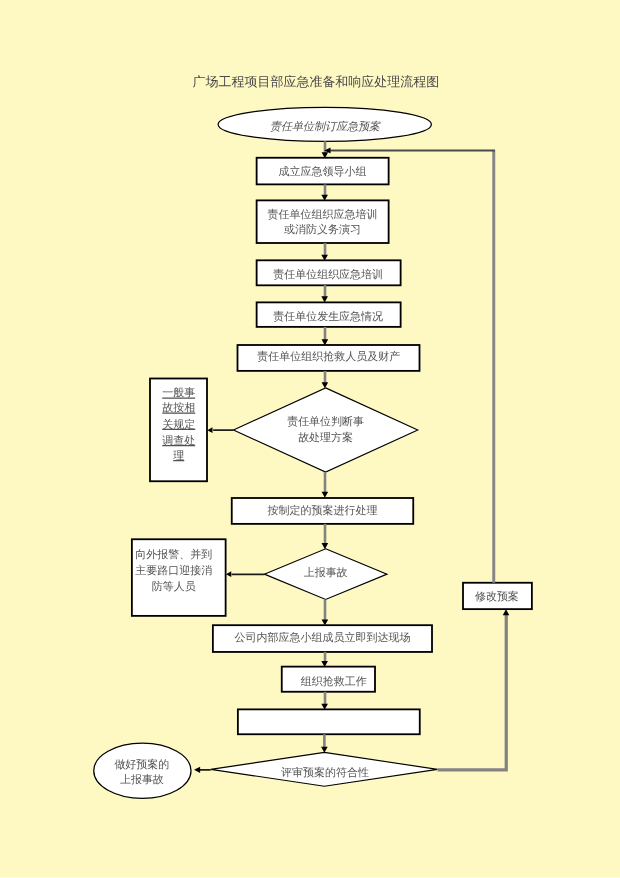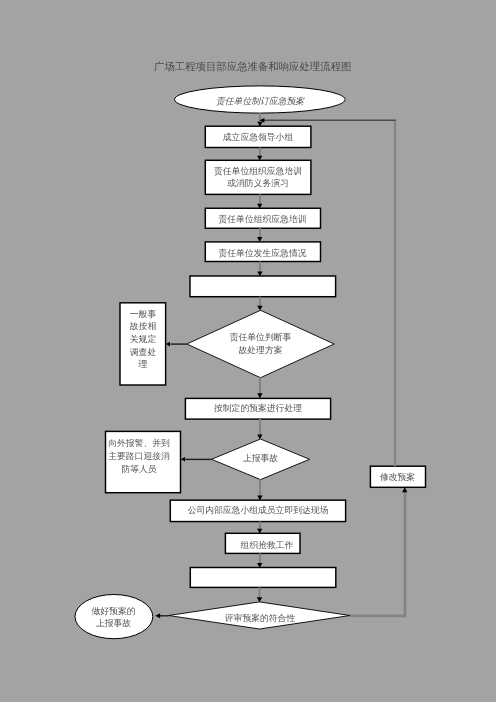--- a/index.html
+++ b/index.html
@@ -1,19 +1,19 @@
 <!DOCTYPE html>
 <html><head>
 <meta charset="utf-8">
 <title>flowchart</title>
 <style>
   html,body{margin:0;padding:0;background:#ffffff;}
   body{width:496px;height:702px;overflow:hidden;
        font-family:"Liberation Serif",serif;color:#000;}
-  #page{position:relative;width:496px;height:702px;background:#a3a3a3;overflow:hidden;}
+  #page{position:relative;width:496px;height:702px;background:#fef9c3;overflow:hidden;}
   svg#fc{position:absolute;left:0;top:0;}
   .shape{fill:#ffffff;stroke:#000000;}
   .box{stroke-width:1.45;}
   .dia{stroke-width:0.9;}
   .ell{stroke-width:1.0;}
   .conn{stroke:#838383;stroke-width:2.1;fill:none;}
   .connthin{stroke:#4a4a4a;stroke-width:1.6;fill:none;}
   .connv{stroke:#868686;stroke-width:2.4;fill:none;}
   .connv2{stroke:#838383;stroke-width:2.6;fill:none;}
   .connh{stroke:#1c1c1c;stroke-width:1.4;fill:none;}
@@ -107,23 +107,24 @@
 </svg>
 
 <div id="title">广场工程项目部应急准备和响应处理流程图</div>
 
 <div class="lbl" style="left:174px;top:95.5px;width:172px;font-style:italic;">责任单位制订应急预案</div>
 <div class="lbl" style="left:205px;top:132.0px;width:106px;">成立应急领导小组</div>
 <div class="lbl" style="left:205px;top:166.3px;width:106px;line-height:11.6px;">责任单位组织应急培训
 或消防义务演习</div>
 <div class="lbl" style="left:205px;top:213.9px;width:115px;">责任单位组织应急培训</div>
 <div class="lbl" style="left:205px;top:247.5px;width:115px;">责任单位发生应急情况</div>
+<div class="lbl" style="left:190px;top:280.2px;width:146px;">责任单位组织抢救人员及财产</div>
 <div class="lbl" style="left:196px;top:331.4px;width:129px;line-height:12.2px;">责任单位判断事
 故处理方案</div>
-<div class="lbl" style="left:120px;top:307.9px;width:46px;line-height:12.6px;">一般事
+<div class="lbl" style="left:120px;top:307.9px;width:46px;line-height:12.6px;text-decoration:underline;">一般事
 故按相
 关规定
 调查处
 理</div>
 <div class="lbl" style="left:185px;top:403.0px;width:146px;">按制定的预案进行处理</div>
 <div class="lbl" style="left:224px;top:452.9px;width:73px;">上报事故</div>
 <div class="lbl" style="left:105px;top:437.4px;width:68px;line-height:12.8px;">向外报警、并到
 主要路口迎接消
 防等人员</div>
 <div class="lbl" style="left:170px;top:505.0px;width:176px;">公司内部应急小组成员立即到达现场</div>

